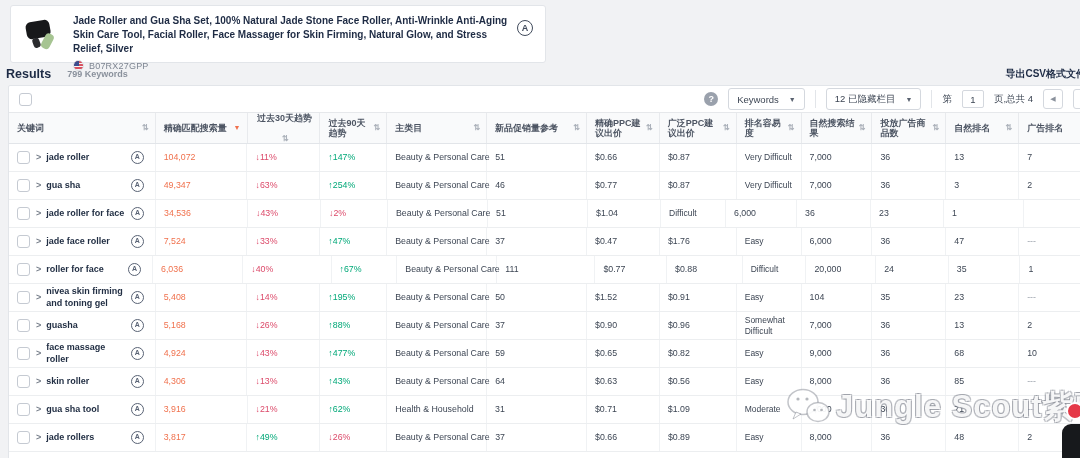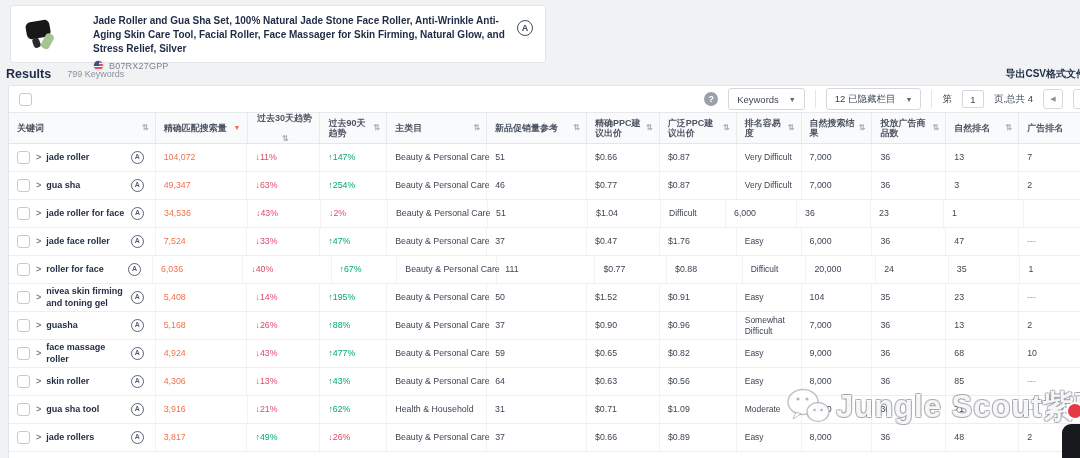--- a/index.html
+++ b/index.html
@@ -10,34 +10,34 @@
     font-family:"Liberation Sans", sans-serif;
     color:#3d4654;
   }
   
   .card {
     position:absolute; left:10px; top:5px; width:536px; height:58px;
     background:#fff; border:1px solid #e2e5e9; border-radius:3px;
     display:flex; padding:8px 12px 8px 10px;
   }
   .thumb { width:42px; height:42px; flex:0 0 42px; margin-right:10px; background:#fff; }
-  .card-main { flex:1; min-width:0;margin-left:20px; }
+  .card-main { flex:1; min-width:0; }
   .card-title { font-size:10px; font-weight:700; color:#1e2b44; line-height:1.4; }
   .asin-row { display:flex; align-items:center; margin-top:4px; }
   .flag { width:11px; height:11px; border-radius:50%; overflow:hidden; position:relative; margin-right:5px;
     background:repeating-linear-gradient(180deg,#d8515f 0 1.6px,#f3f4f6 1.6px 3.2px); border:0.5px solid #d9dce0;}
   .flag::before { content:""; position:absolute; left:0; top:0; width:5px; height:5px; background:#3b4f8f; }
   .asin { font-size:9px; color:#7d8591; letter-spacing:.2px; }
   .circle-a { width:16px; height:16px; border-radius:50%; border:1.4px solid #414b5c;
     display:flex; align-items:center; justify-content:center;
     font-size:9px; font-weight:700; color:#414b5c; margin-top:6px; flex:0 0 16px; }
   
   .results-bar { position:absolute; left:10px; top:66px; right:0; height:16px; display:flex; align-items:center; }
   .results-title { font-size:12.5px; font-weight:800; color:#1d2b45; margin-left:-4px; }
-  .results-count { font-size:9px; color:#8a919c; margin-left:16px; font-weight:400; }
+  .results-count { font-size:9px; color:#8a919c; margin-left:16px; font-weight:700; }
   .export-link { position:absolute; right:-6px; top:1px; font-size:10px; font-weight:600; color:#1d2b45; cursor:pointer; white-space:nowrap; }
   
   .tablebox {
     position:absolute; left:8px; top:85px; width:1092px; height:380px;
     background:#fff; border:1px solid #e2e5e9; border-radius:2px;
   }
   .controls { height:27px; border-bottom:1px solid #e6e8eb; display:flex; align-items:center; padding:0 6px 0 10px; }
   .cb { width:13px; height:13px; border:1px solid #c5cad2; border-radius:3px; background:#fff; flex:0 0 13px; }
   .controls-right { margin-left:auto; display:flex; align-items:center; gap:10px; }
   .help { width:14px; height:14px; border-radius:50%; background:#9aa1ac; color:#fff; font-size:9px; font-weight:700;

